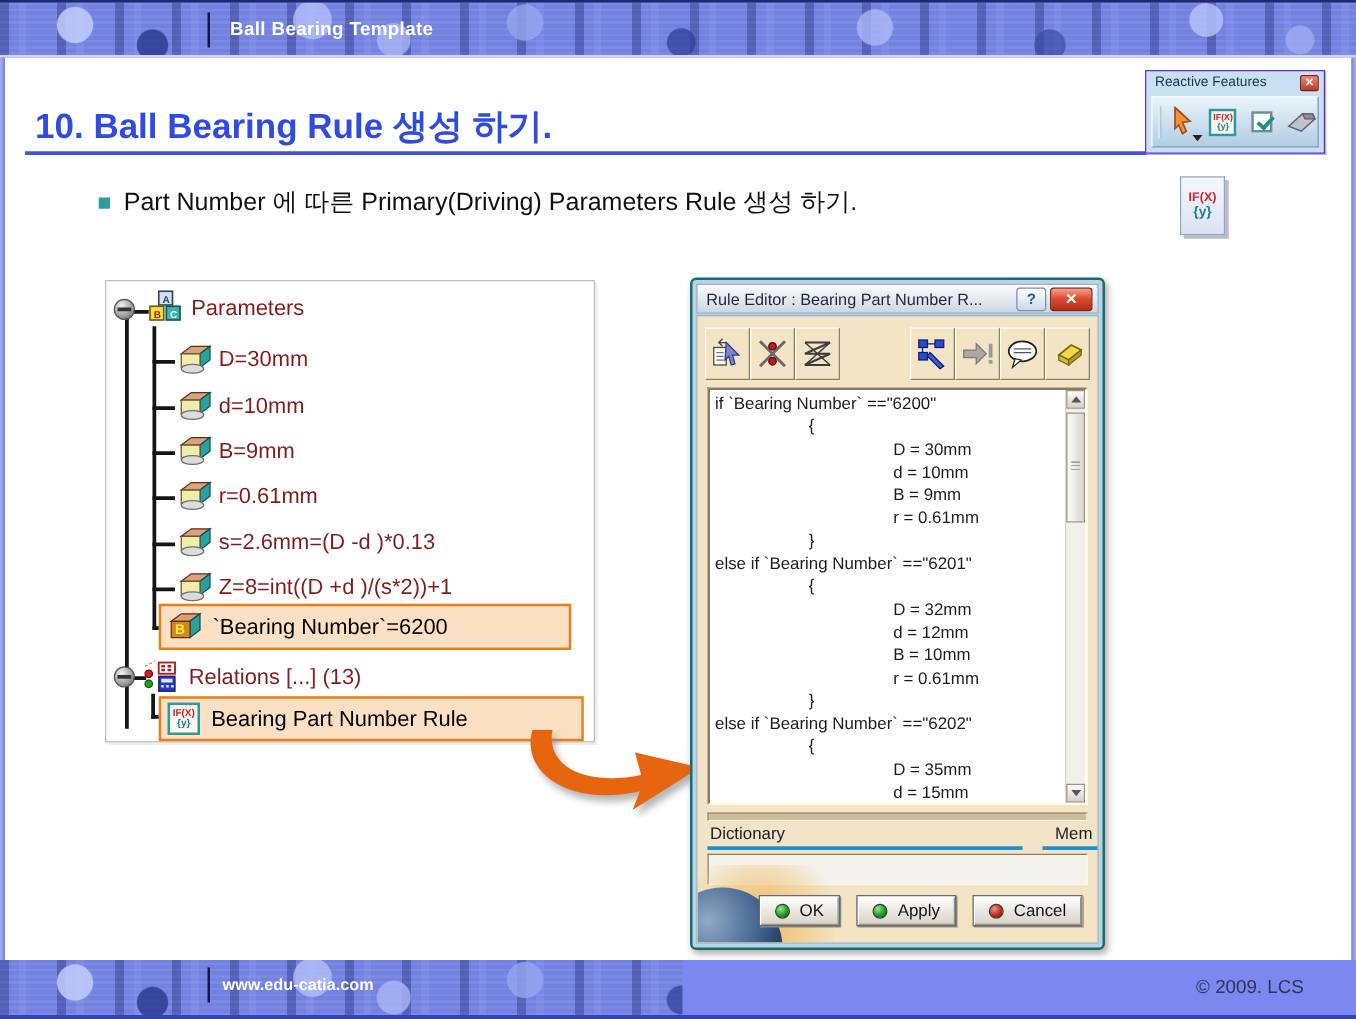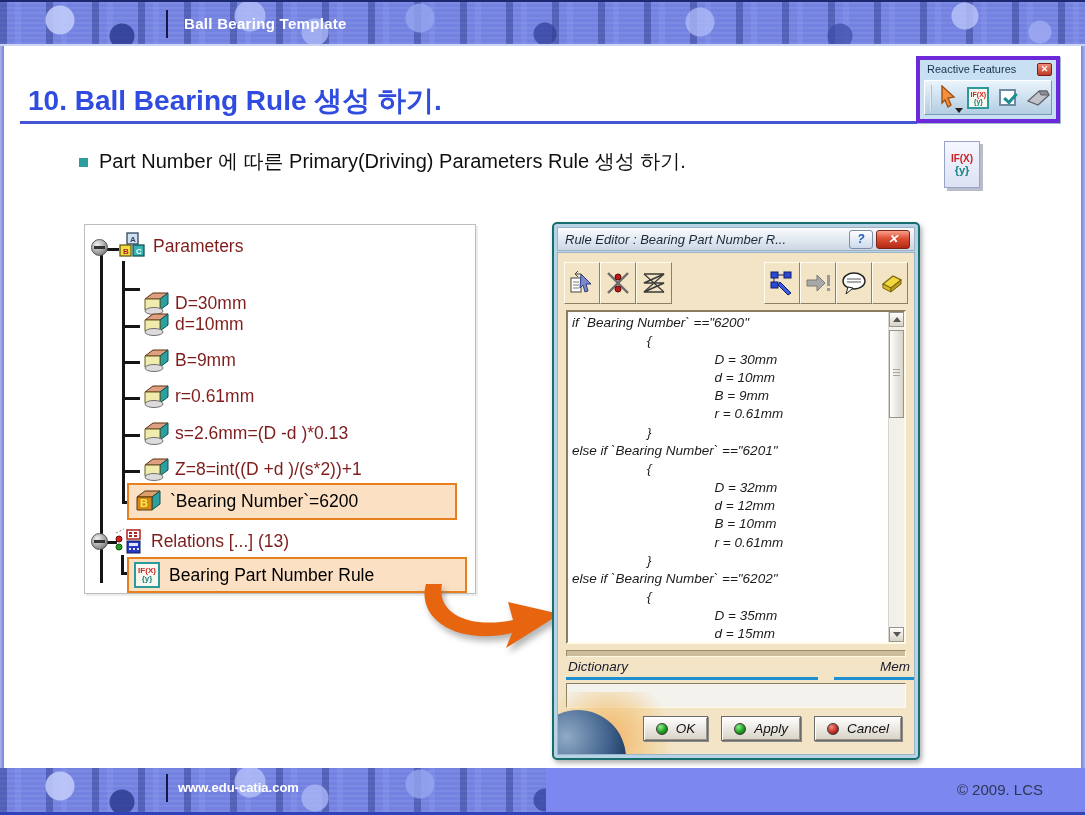--- a/index.html
+++ b/index.html
@@ -28,21 +28,21 @@
     border-top:2px solid #1c2970;border-bottom:2px solid #ccd5f6;}
   .band-tick{position:absolute;left:166px;top:8px;width:2px;height:28px;background:#12194a;}
   .header-title{position:absolute;left:184px;top:13px;color:#fff;font-size:15px;font-weight:bold;letter-spacing:.3px;}
   .edge{position:absolute;top:46px;bottom:47px;width:4px;background:linear-gradient(90deg,#aab4f0,#7583d8);}
   .edge.left{left:0;} .edge.right{right:0;transform:scaleX(-1);}
   
   .page-title{position:absolute;left:28px;top:82px;font-size:28px;font-weight:bold;color:#2f4be0;}
   .title-rule{position:absolute;left:20px;top:121px;width:1041px;height:3px;background:#4355d6;}
   
   .rf{position:absolute;left:916px;top:56px;width:144px;height:67px;background:#c9e0f2;
-      border:4px solid #6d28d9;box-shadow:1px 1px 0 #9cb8cc;}
+      border:1px solid #6d28d9;box-shadow:1px 1px 0 #9cb8cc;}
   .rf-title{position:absolute;left:7px;top:3px;font-size:11px;color:#16334e;}
   .rf-close{position:absolute;right:4px;top:3px;width:15px;height:13px;background:linear-gradient(#f08a78,#c23a24);
       border:1px solid #7c1f12;border-radius:2px;color:#fff;font-size:9px;font-weight:bold;
       display:flex;align-items:center;justify-content:center;line-height:1;}
   .rf-body{position:absolute;left:4px;right:4px;top:20px;bottom:4px;
       background:linear-gradient(#eaf4fc,#b2cde2);border:1px solid;border-color:#fff #7a9ab4 #7a9ab4 #fff;
       display:flex;align-items:center;gap:6px;padding-left:5px;}
   .rf-grip{width:2px;height:26px;background:linear-gradient(90deg,#fff,#8fb0c8);}
   .rf-ico{width:26px;height:30px;display:flex;align-items:center;justify-content:center;position:relative;}
   .drop-tri{position:absolute;right:-2px;bottom:0;width:0;height:0;border-left:4px solid transparent;
@@ -71,22 +71,22 @@
   .handle{position:absolute;width:17px;height:17px;border-radius:50%;
       background:radial-gradient(circle at 35% 30%,#f2f2f2,#9a9a9a 60%,#5c5c5c);border:1px solid #555;}
   .handle::after{content:"";position:absolute;left:2px;top:6px;width:11px;height:3px;background:#333;}
   .trow{position:absolute;display:flex;align-items:center;}
   .tlabel{font-size:17.5px;color:#7f1d1d;white-space:nowrap;}
   .hibox{position:absolute;background:#fbe0c3;border:2px solid #e6801f;display:flex;align-items:center;}
   .hibox .tlabel{color:#000000;}
   
   .swoosh{position:absolute;left:420px;top:576px;filter:drop-shadow(3px 5px 3px rgba(120,120,120,.55));}
   
-  .dialog{position:absolute;left:552px;top:222px;width:368px;height:538px;background:#b9d3e6;
-      border:2px solid #166e6e;border-radius:5px;box-shadow:2px 3px 5px rgba(110,110,110,.55);font-style:italic;}
+  .dialog{position:absolute;left:552px;top:222px;width:332px;height:538px;background:#b9d3e6;
+      border:2px solid #166e6e;border-radius:5px;box-shadow:2px 3px 5px rgba(110,110,110,.55);}
   .dlg-title{position:absolute;left:3px;top:3px;right:3px;height:24px;
       background:linear-gradient(#fafcfe,#ccd7e4);border:1px solid #9fb2c4;
       display:flex;align-items:center;padding:0 4px 0 7px;}
   .dlg-title-text{font-size:13px;color:#1b2a3a;flex:1;white-space:nowrap;overflow:hidden;}
   .dlg-help{width:24px;height:19px;border-radius:3px;background:linear-gradient(#ffffff,#ccd9ea);
       border:1px solid #7d8fa5;color:#1c5dbf;font-weight:bold;font-size:12px;
       display:flex;align-items:center;justify-content:center;margin-right:3px;}
   .dlg-close{width:34px;height:19px;border-radius:3px;background:linear-gradient(#f7a08c,#dd4f33 45%,#b32a14);
       border:1px solid #7a2418;color:#fff;font-weight:bold;font-size:12px;
       display:flex;align-items:center;justify-content:center;}
@@ -213,21 +213,21 @@
         <rect x="10" y="2" width="11" height="11" fill="#cfe0f2" stroke="#33455e" stroke-width="1.3"></rect>
         <text x="13" y="11" font-size="8" fill="#33455e" font-weight="bold">A</text>
         <rect x="3" y="14" width="11" height="11" fill="#f0df3e" stroke="#6a5a10" stroke-width="1.3"></rect>
         <text x="6" y="23" font-size="8" fill="#b02020" font-weight="bold">B</text>
         <rect x="16" y="14" width="11" height="11" fill="#37b3b3" stroke="#115555" stroke-width="1.3"></rect>
         <text x="19" y="23" font-size="8" fill="#fff" font-weight="bold">C</text>
       </svg>
       <span class="tlabel" style="margin-left:6px;">Parameters</span>
     </div>
 
-    <div class="trow" style="left:56px;top:49px;margin-top:16px;">
+    <div class="trow" style="left:56px;top:49px;">
       <svg width="30" height="27" viewBox="0 0 30 27">
         <polygon points="4,9 12,3 27,3 19,9" fill="#dda083" stroke="#5a3010"></polygon>
         <polygon points="19,9 27,3 27,14 19,20" fill="#2aa0a0" stroke="#0f5252"></polygon>
         <polygon points="4,9 19,9 19,20 4,20" fill="#f0ecae" stroke="#6a5a20"></polygon>
         <ellipse cx="13" cy="21" rx="9" ry="3.5" fill="#dcdcdc" stroke="#707070"></ellipse>
       </svg>
       <span class="tlabel" style="margin-left:4px;">D=30mm</span>
     </div>
     <div class="trow" style="left:56px;top:86px;">
       <svg width="30" height="27" viewBox="0 0 30 27">

